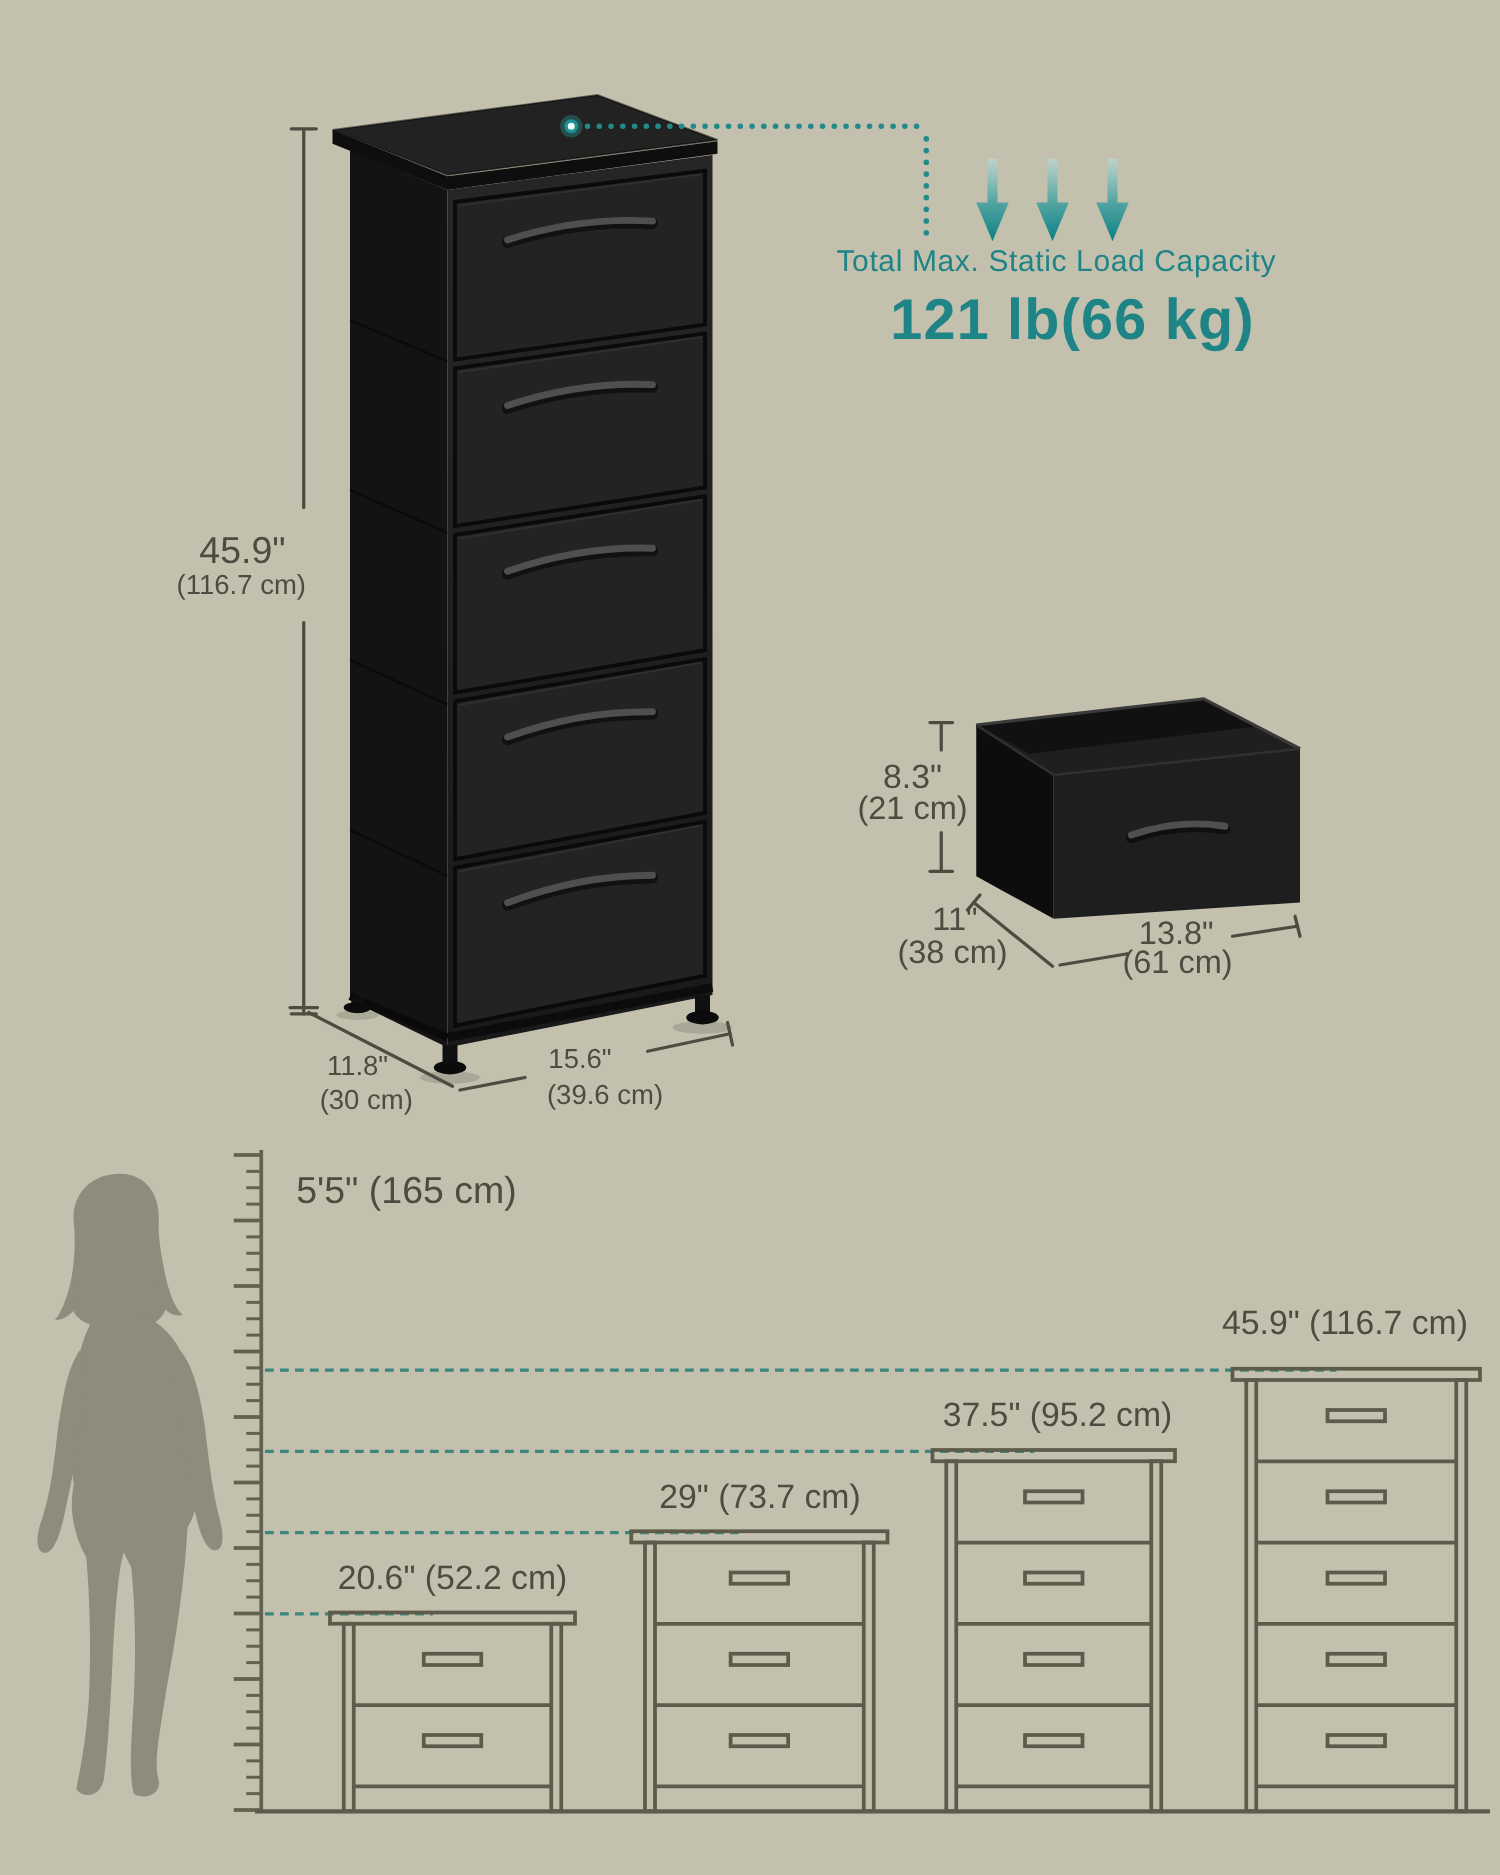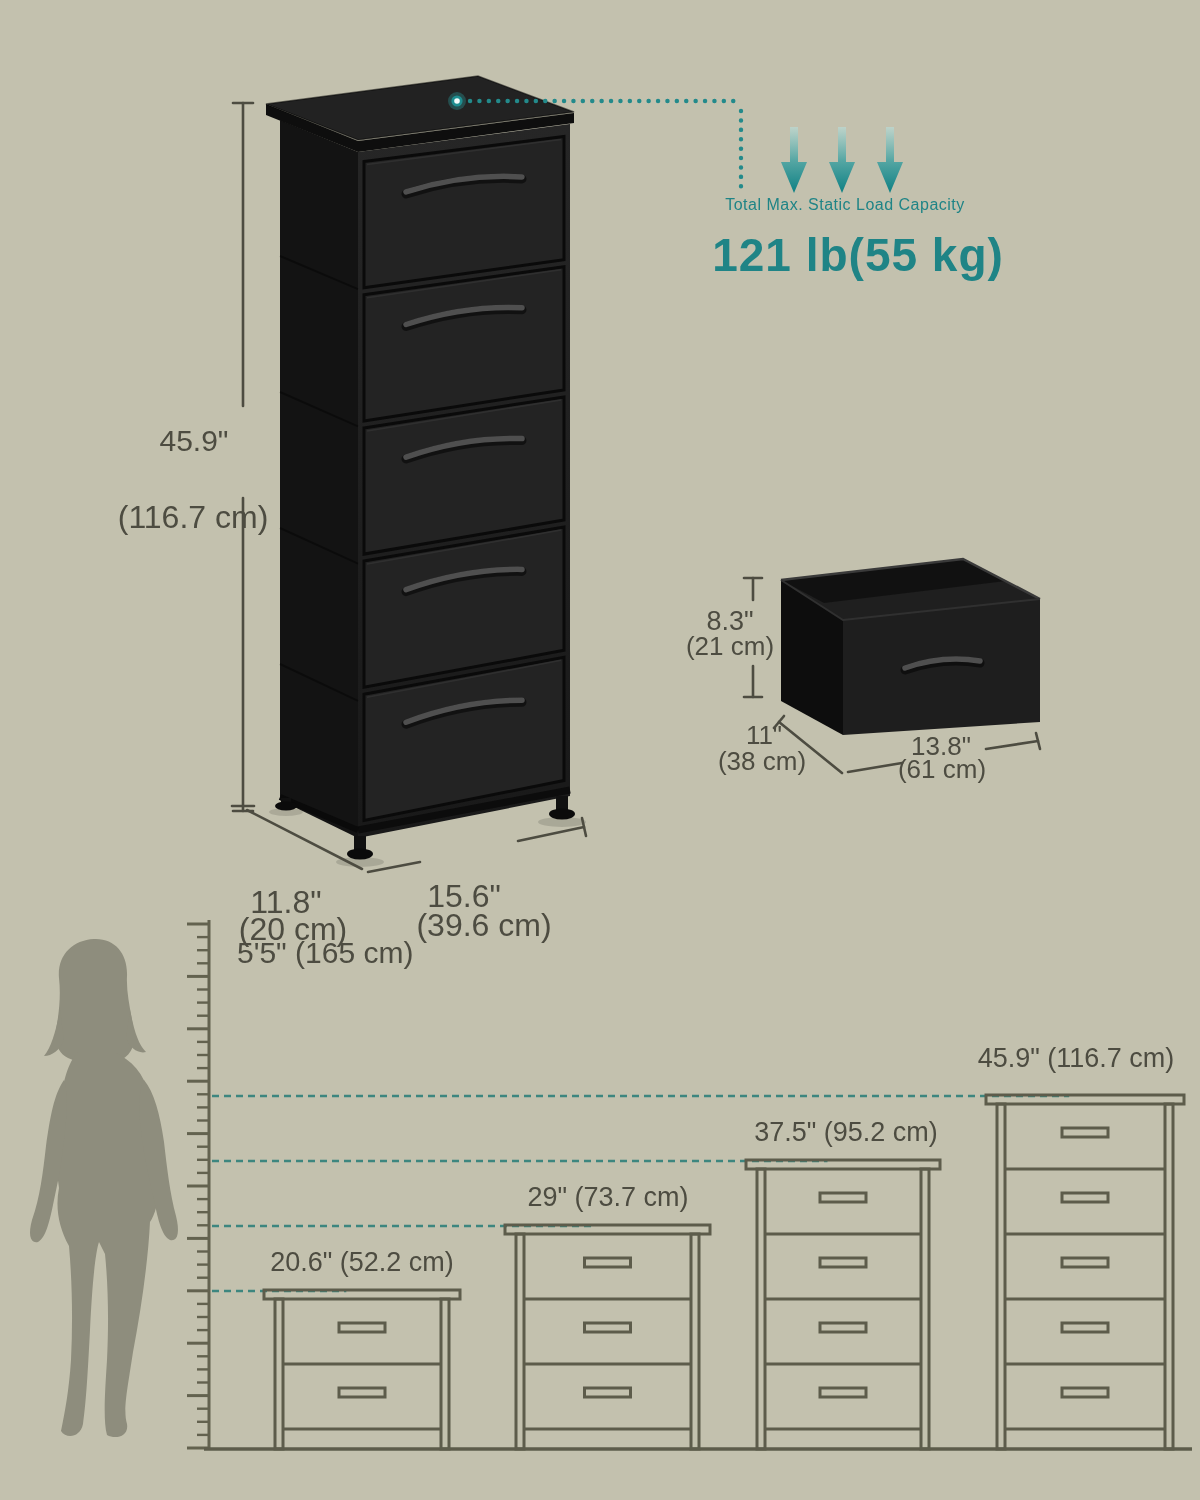--- a/index.html
+++ b/index.html
@@ -10,23 +10,23 @@
     --bg:#c3c1ae; --teal:#1f8486; --tealDash:#3d867f; --line:#5d5c4b;
     --text:#4d4c41; --sil:#8e8d7d;
   }
   svg{position:absolute;left:0;top:0;pointer-events:none;}
   .svg-outline{stroke:var(--line);fill:none;stroke-width:3;}
   .svg-dash{stroke:var(--tealDash);stroke-width:2.6;stroke-dasharray:7 5;fill:none;}
   .svg-tick{stroke:#63624f;fill:none;}
   .dimline{stroke:var(--text);stroke-width:2.6;fill:none;stroke-linecap:round;}
   .leader{stroke:#238a8b;stroke-width:4.4;stroke-dasharray:0.1 9.3;stroke-linecap:round;fill:none;}
   .dim{position:absolute;color:var(--text);text-align:center;transform:translateX(-50%);white-space:nowrap;line-height:1.05;}
-  .f30{font-size:30px;} .f28{font-size:32px;margin-top:45px;} .f27{font-size:27px;} .f26{font-size:26px;}
+  .f30{font-size:30px;} .f28{font-size:22px;} .f27{font-size:27px;} .f26{font-size:26px;}
   .teal-label{position:absolute;color:var(--teal);text-align:center;transform:translateX(-50%);white-space:nowrap;}
-  .load-title{font-size:16px;letter-spacing:0.5px;}
+  .load-title{font-size:24px;letter-spacing:0.5px;}
   .load-value{font-size:46px;font-weight:bold;letter-spacing:1px;}
   .person-label{position:absolute;color:var(--text);font-size:30px;white-space:nowrap;}
 </style>
 </head>
 <body>
 
 <div class="canvas" id="canvas" style="--bg: #c3c1ae; --teal: #1f8486; --tealDash: #3d867f; --line: #5d5c4b; --text: #4d4c41;">
 
   <svg width="1200" height="1500" viewBox="0 0 1200 1500">
     <defs>
@@ -248,26 +248,26 @@
           <rect x="1062" y="1388" width="46" height="9" class="svg-outline"></rect>
           <line x1="1005" y1="1429" x2="1165" y2="1429" class="svg-outline"></line>
         </g>
       </g>
     <line x1="204" y1="1449" x2="1192" y2="1449" stroke="#5d5c4b" stroke-width="3.4"></line>
   </svg>
 
   <div class="dim f30" style="left:194px;top:425px;">45.9"</div>
   <div class="dim f28" style="left:193px;top:456px;">(116.7 cm)</div>
   <div class="dim f28" style="left:286px;top:841px;">11.8"</div>
-  <div class="dim f28" style="left:293px;top:868px;">(20 cm)</div>
+  <div class="dim f28" style="left:293px;top:868px;">(30 cm)</div>
   <div class="dim f28" style="left:464px;top:835px;">15.6"</div>
   <div class="dim f28" style="left:484px;top:864px;">(39.6 cm)</div>
 
   <div class="teal-label load-title" style="left:845px;top:196px;">Total Max. Static Load Capacity</div>
-  <div class="teal-label load-value" style="left:858px;top:228px;">121 lb(55 kg)</div>
+  <div class="teal-label load-value" style="left:858px;top:228px;">121 lb(66 kg)</div>
 
   <div class="dim f27" style="left:730px;top:607px;">8.3"</div>
   <div class="dim f26" style="left:730px;top:633px;">(21 cm)</div>
   <div class="dim f26" style="left:764px;top:722px;">11"</div>
   <div class="dim f26" style="left:762px;top:748px;">(38 cm)</div>
   <div class="dim f26" style="left:941px;top:733px;">13.8"</div>
   <div class="dim f26" style="left:942px;top:756px;">(61 cm)</div>
 
   <div class="person-label" style="left:237px;top:936px;">5'5" (165 cm)</div>
 

